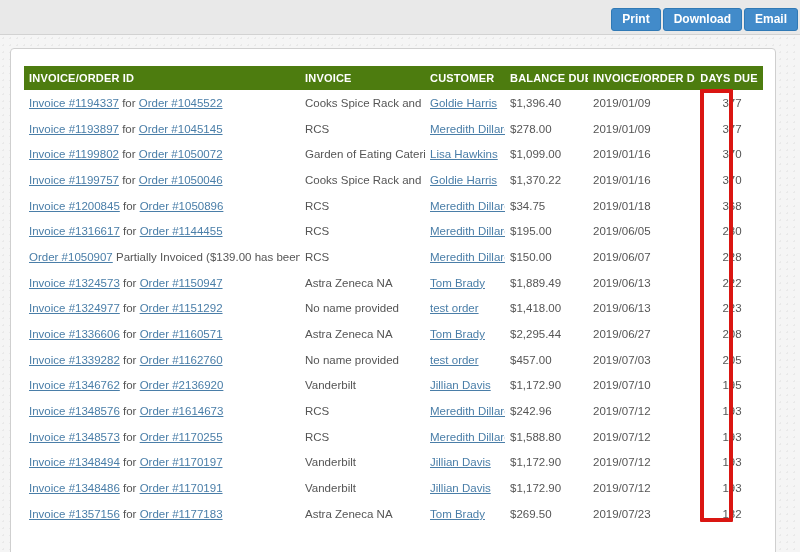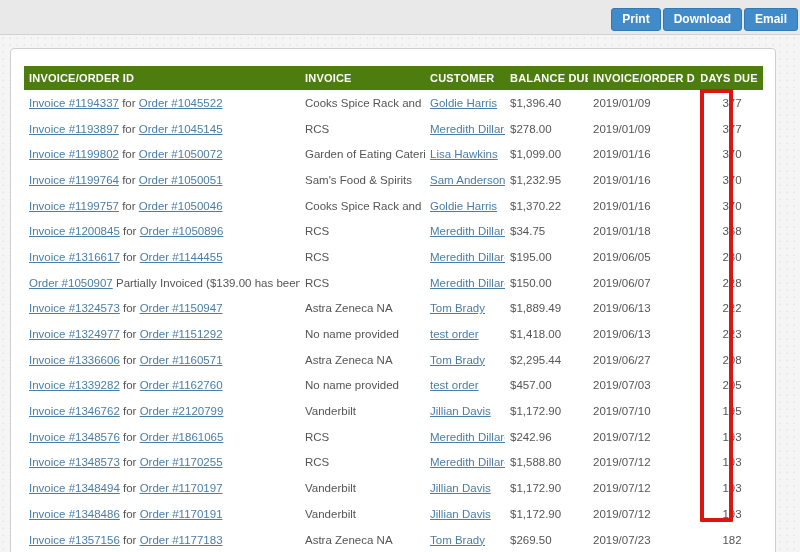--- a/index.html
+++ b/index.html
@@ -110,28 +110,20 @@
   </tr>
         <tr>
     <td class="c-id"><a class="lnk" href="#">Invoice #1199802</a><span class="mid"> for </span><a class="lnk" href="#">Order #1050072</a></td>
     <td class="c-company">Garden of Eating Catering</td>
     <td class="c-customer"><a class="lnk" href="#">Lisa Hawkins</a></td>
     <td class="c-balance">$1,099.00</td>
     <td class="c-date">2019/01/16</td>
     <td class="c-days"><span class="days-val">370</span></td>
   </tr>
         <tr>
-    <td class="c-id"><a class="lnk" href="#">Invoice #1199764</a><span class="mid"> for </span><a class="lnk" href="#">Order #1050051</a></td>
-    <td class="c-company">Sam's Food &amp; Spirits</td>
-    <td class="c-customer"><a class="lnk" href="#">Sam Anderson</a></td>
-    <td class="c-balance">$1,232.95</td>
-    <td class="c-date">2019/01/16</td>
-    <td class="c-days"><span class="days-val">370</span></td>
-  </tr>
-        <tr>
     <td class="c-id"><a class="lnk" href="#">Invoice #1199757</a><span class="mid"> for </span><a class="lnk" href="#">Order #1050046</a></td>
     <td class="c-company">Cooks Spice Rack and Chili</td>
     <td class="c-customer"><a class="lnk" href="#">Goldie Harris</a></td>
     <td class="c-balance">$1,370.22</td>
     <td class="c-date">2019/01/16</td>
     <td class="c-days"><span class="days-val">370</span></td>
   </tr>
         <tr>
     <td class="c-id"><a class="lnk" href="#">Invoice #1200845</a><span class="mid"> for </span><a class="lnk" href="#">Order #1050896</a></td>
     <td class="c-company">RCS</td>
@@ -182,29 +174,29 @@
   </tr>
         <tr>
     <td class="c-id"><a class="lnk" href="#">Invoice #1339282</a><span class="mid"> for </span><a class="lnk" href="#">Order #1162760</a></td>
     <td class="c-company">No name provided</td>
     <td class="c-customer"><a class="lnk" href="#">test order</a></td>
     <td class="c-balance">$457.00</td>
     <td class="c-date">2019/07/03</td>
     <td class="c-days"><span class="days-val">205</span></td>
   </tr>
         <tr>
-    <td class="c-id"><a class="lnk" href="#">Invoice #1346762</a><span class="mid"> for </span><a class="lnk" href="#">Order #2120799</a></td>
+    <td class="c-id"><a class="lnk" href="#">Invoice #1346762</a><span class="mid"> for </span><a class="lnk" href="#">Order #2136920</a></td>
     <td class="c-company">Vanderbilt</td>
     <td class="c-customer"><a class="lnk" href="#">Jillian Davis</a></td>
     <td class="c-balance">$1,172.90</td>
     <td class="c-date">2019/07/10</td>
     <td class="c-days"><span class="days-val">195</span></td>
   </tr>
         <tr>
-    <td class="c-id"><a class="lnk" href="#">Invoice #1348576</a><span class="mid"> for </span><a class="lnk" href="#">Order #1861065</a></td>
+    <td class="c-id"><a class="lnk" href="#">Invoice #1348576</a><span class="mid"> for </span><a class="lnk" href="#">Order #1614673</a></td>
     <td class="c-company">RCS</td>
     <td class="c-customer"><a class="lnk" href="#">Meredith Dillard</a></td>
     <td class="c-balance">$242.96</td>
     <td class="c-date">2019/07/12</td>
     <td class="c-days"><span class="days-val">193</span></td>
   </tr>
         <tr>
     <td class="c-id"><a class="lnk" href="#">Invoice #1348573</a><span class="mid"> for </span><a class="lnk" href="#">Order #1170255</a></td>
     <td class="c-company">RCS</td>
     <td class="c-customer"><a class="lnk" href="#">Meredith Dillard</a></td>

